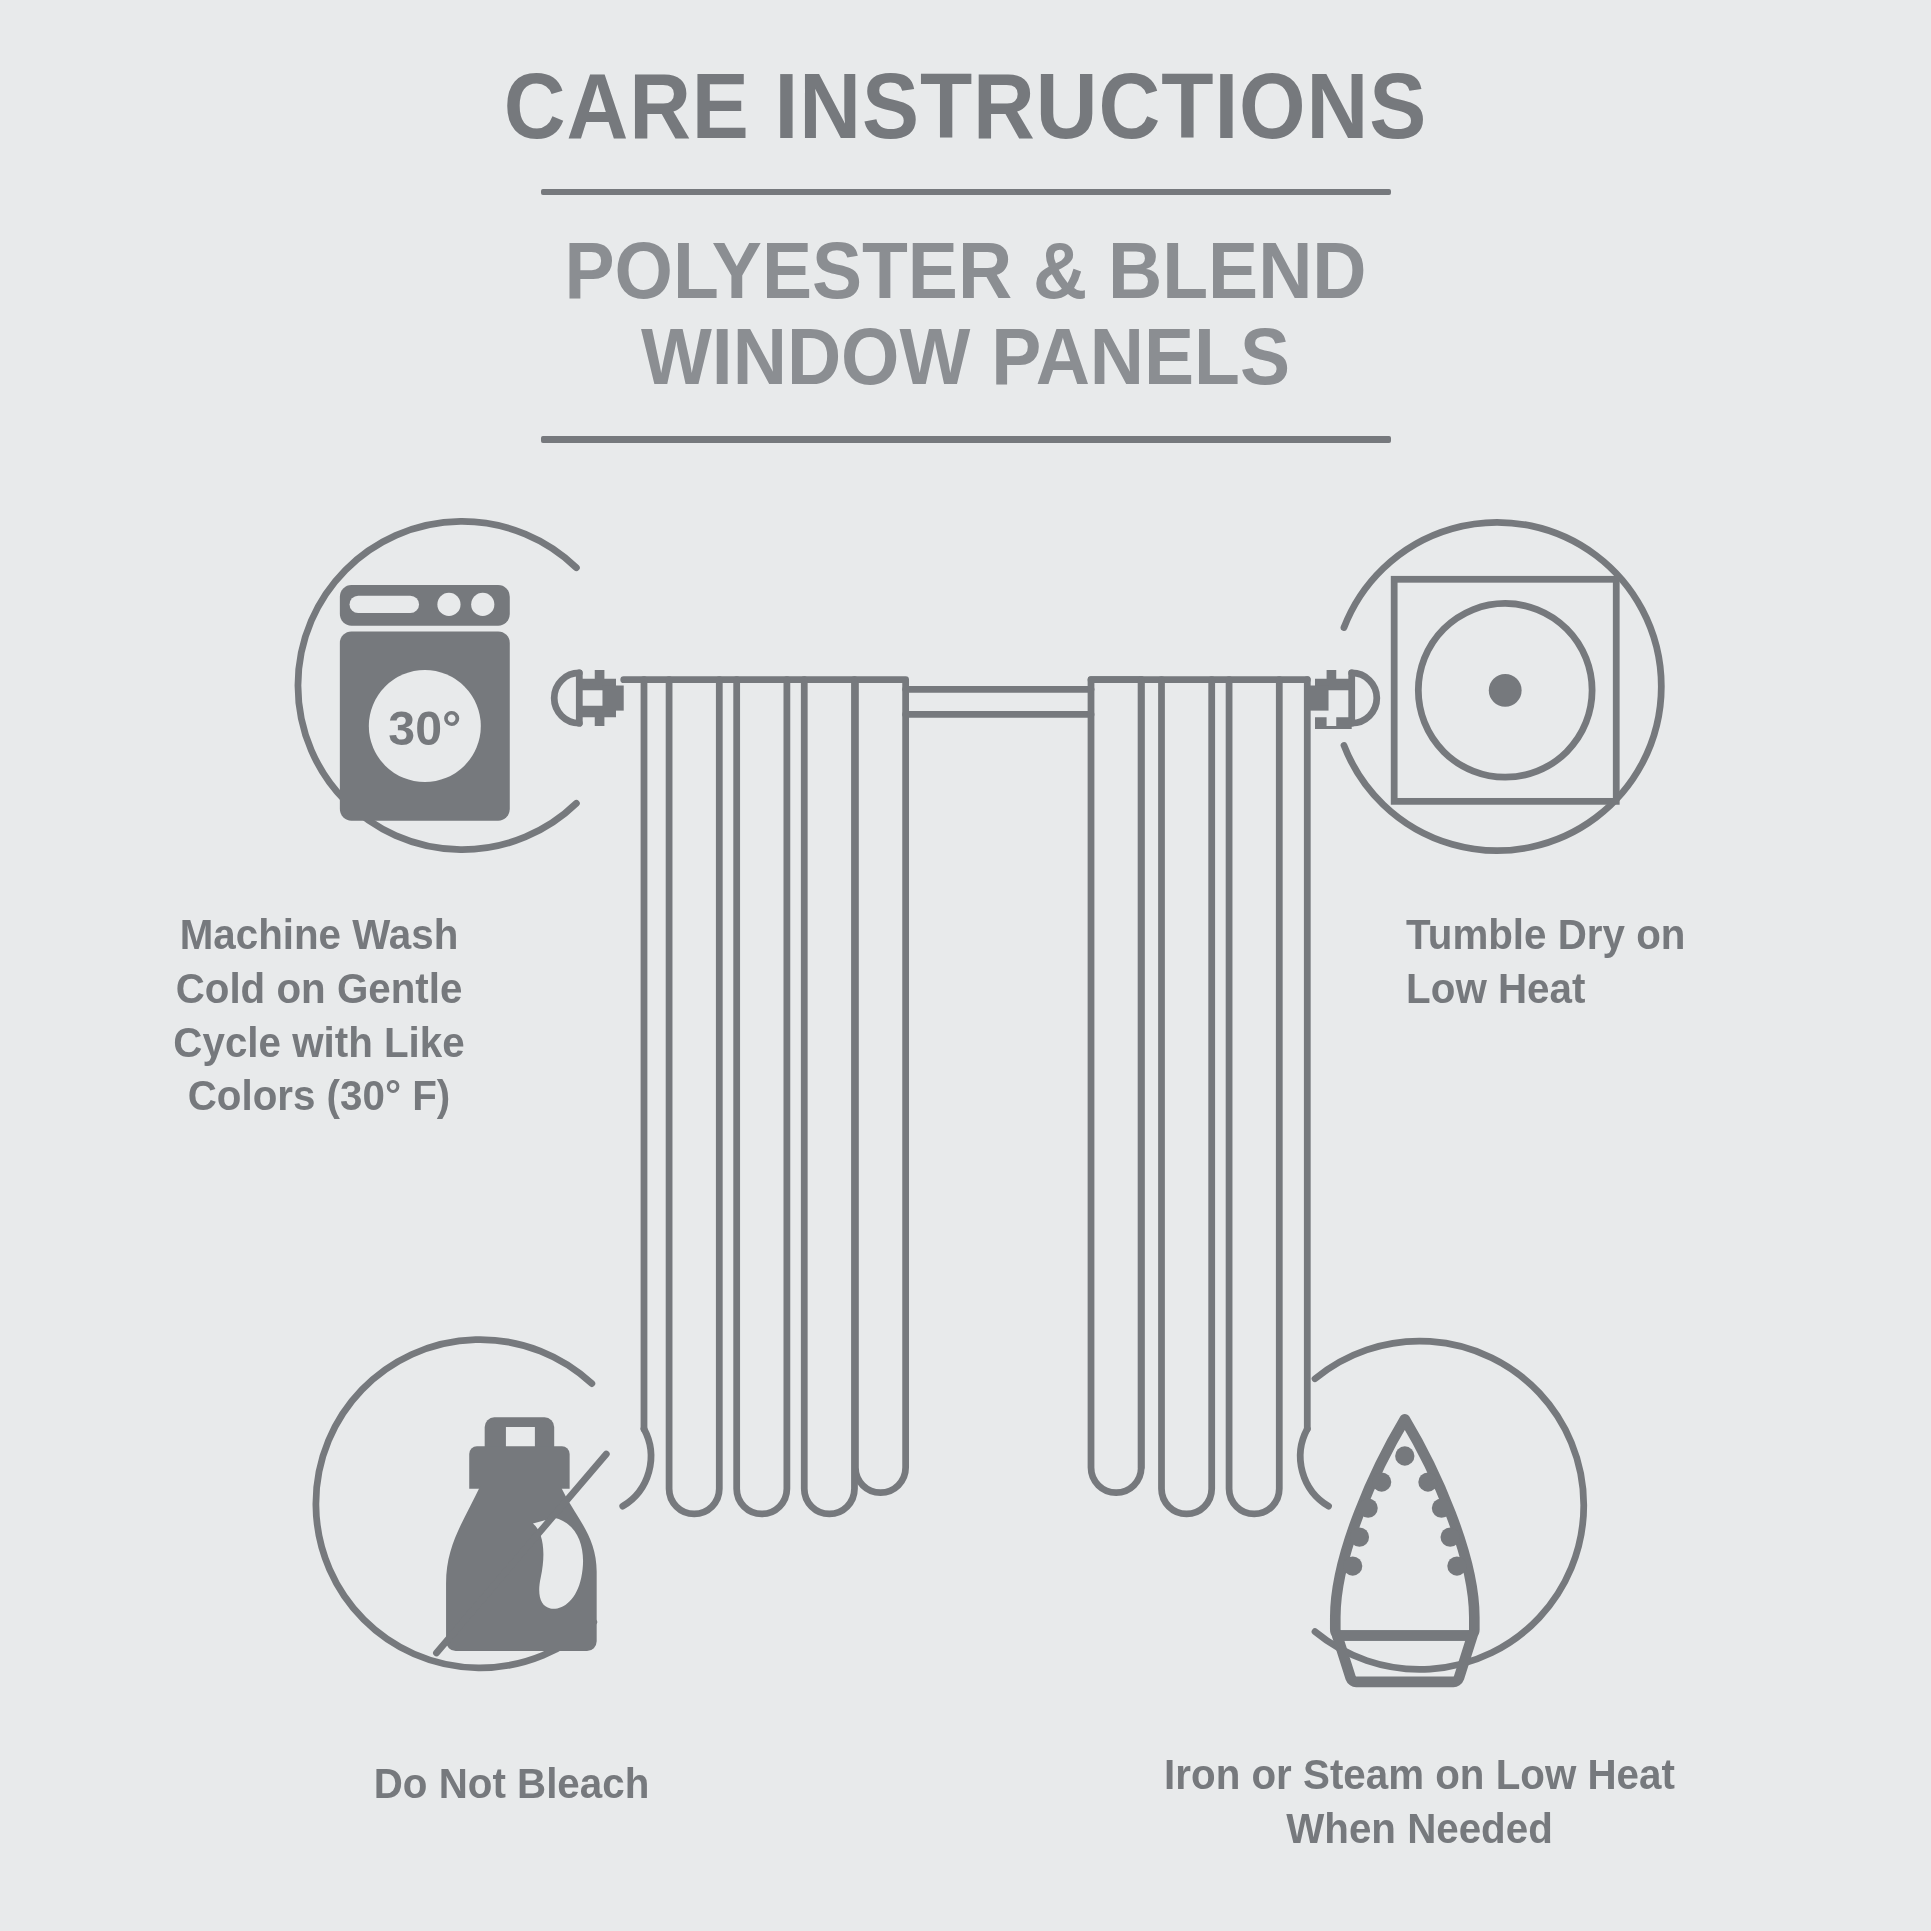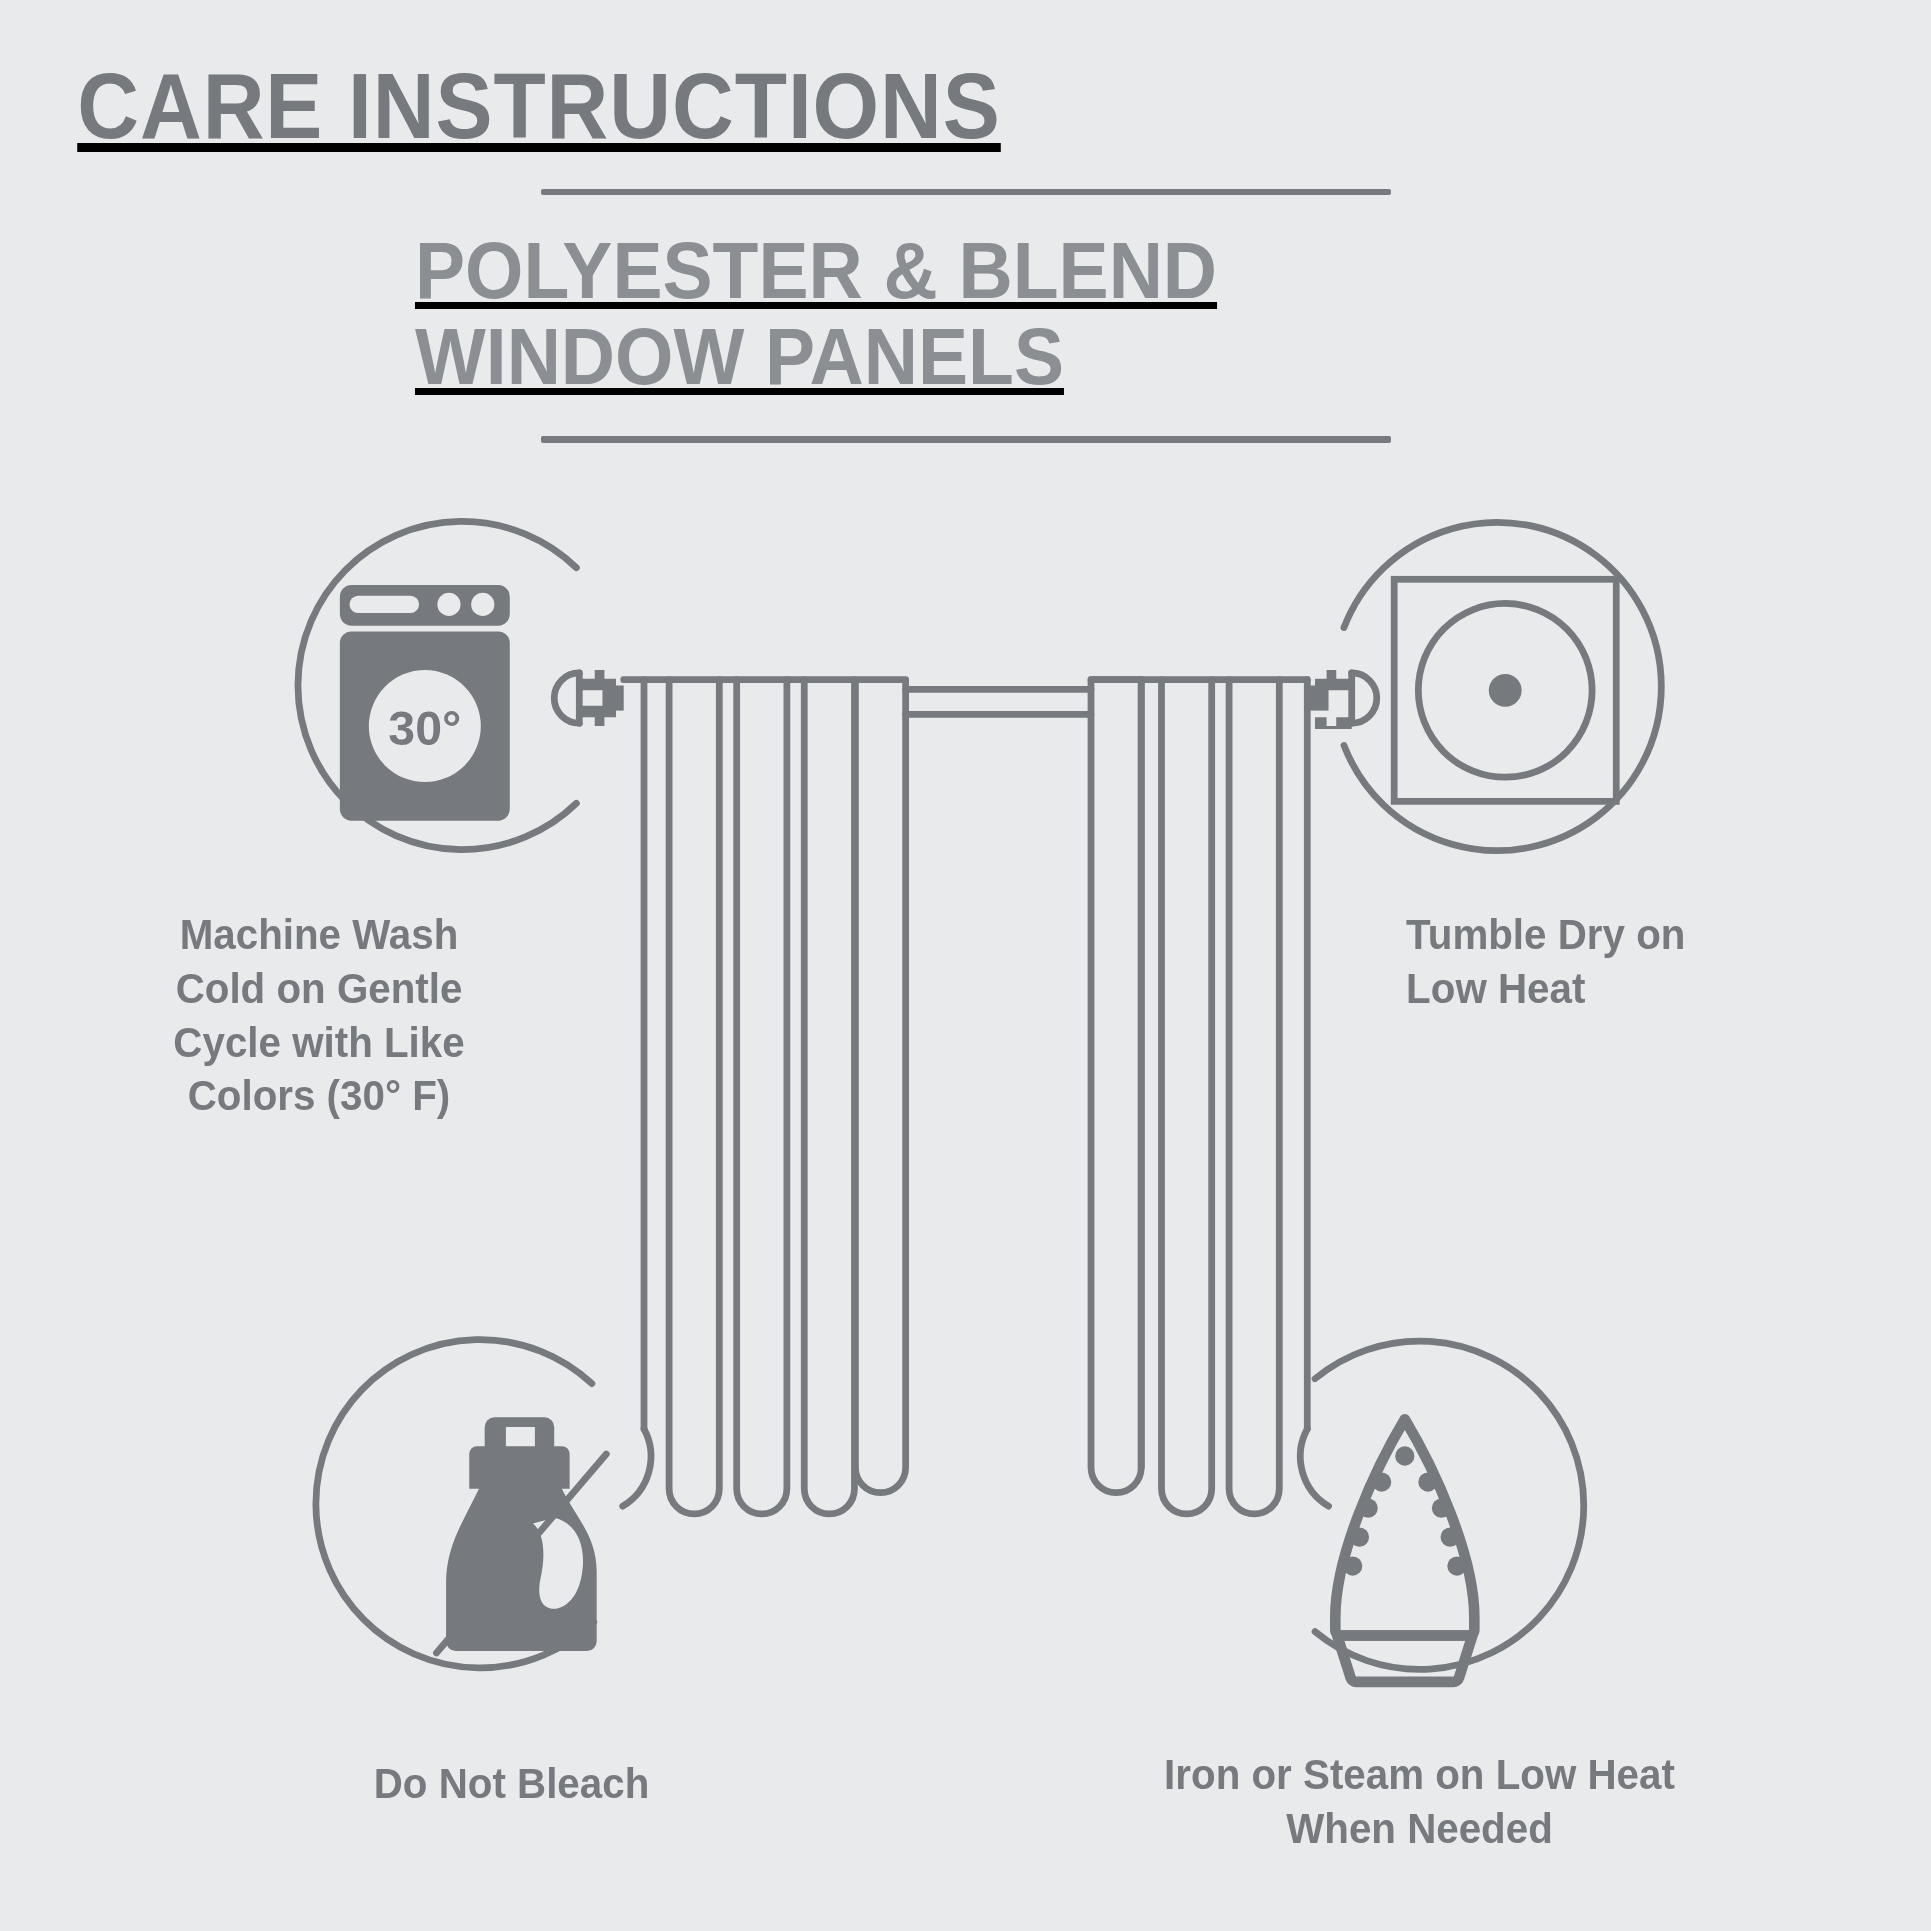--- a/index.html
+++ b/index.html
@@ -15,21 +15,21 @@
     font-family: "Liberation Sans", sans-serif;
     overflow: hidden;
   }
 
   
   #header {
     position: absolute;
     left: 0;
     top: 0;
     width: 1931px;
-    text-decoration: underline;
+    text-align: center;
   }
   #main-title {
     margin: 0;
     padding-top: 58px;
     font-size: 93px;
     font-weight: bold;
     letter-spacing: 1px;
     color: #76797d;
     transform: scaleX(0.92);
     line-height: 1.05;

